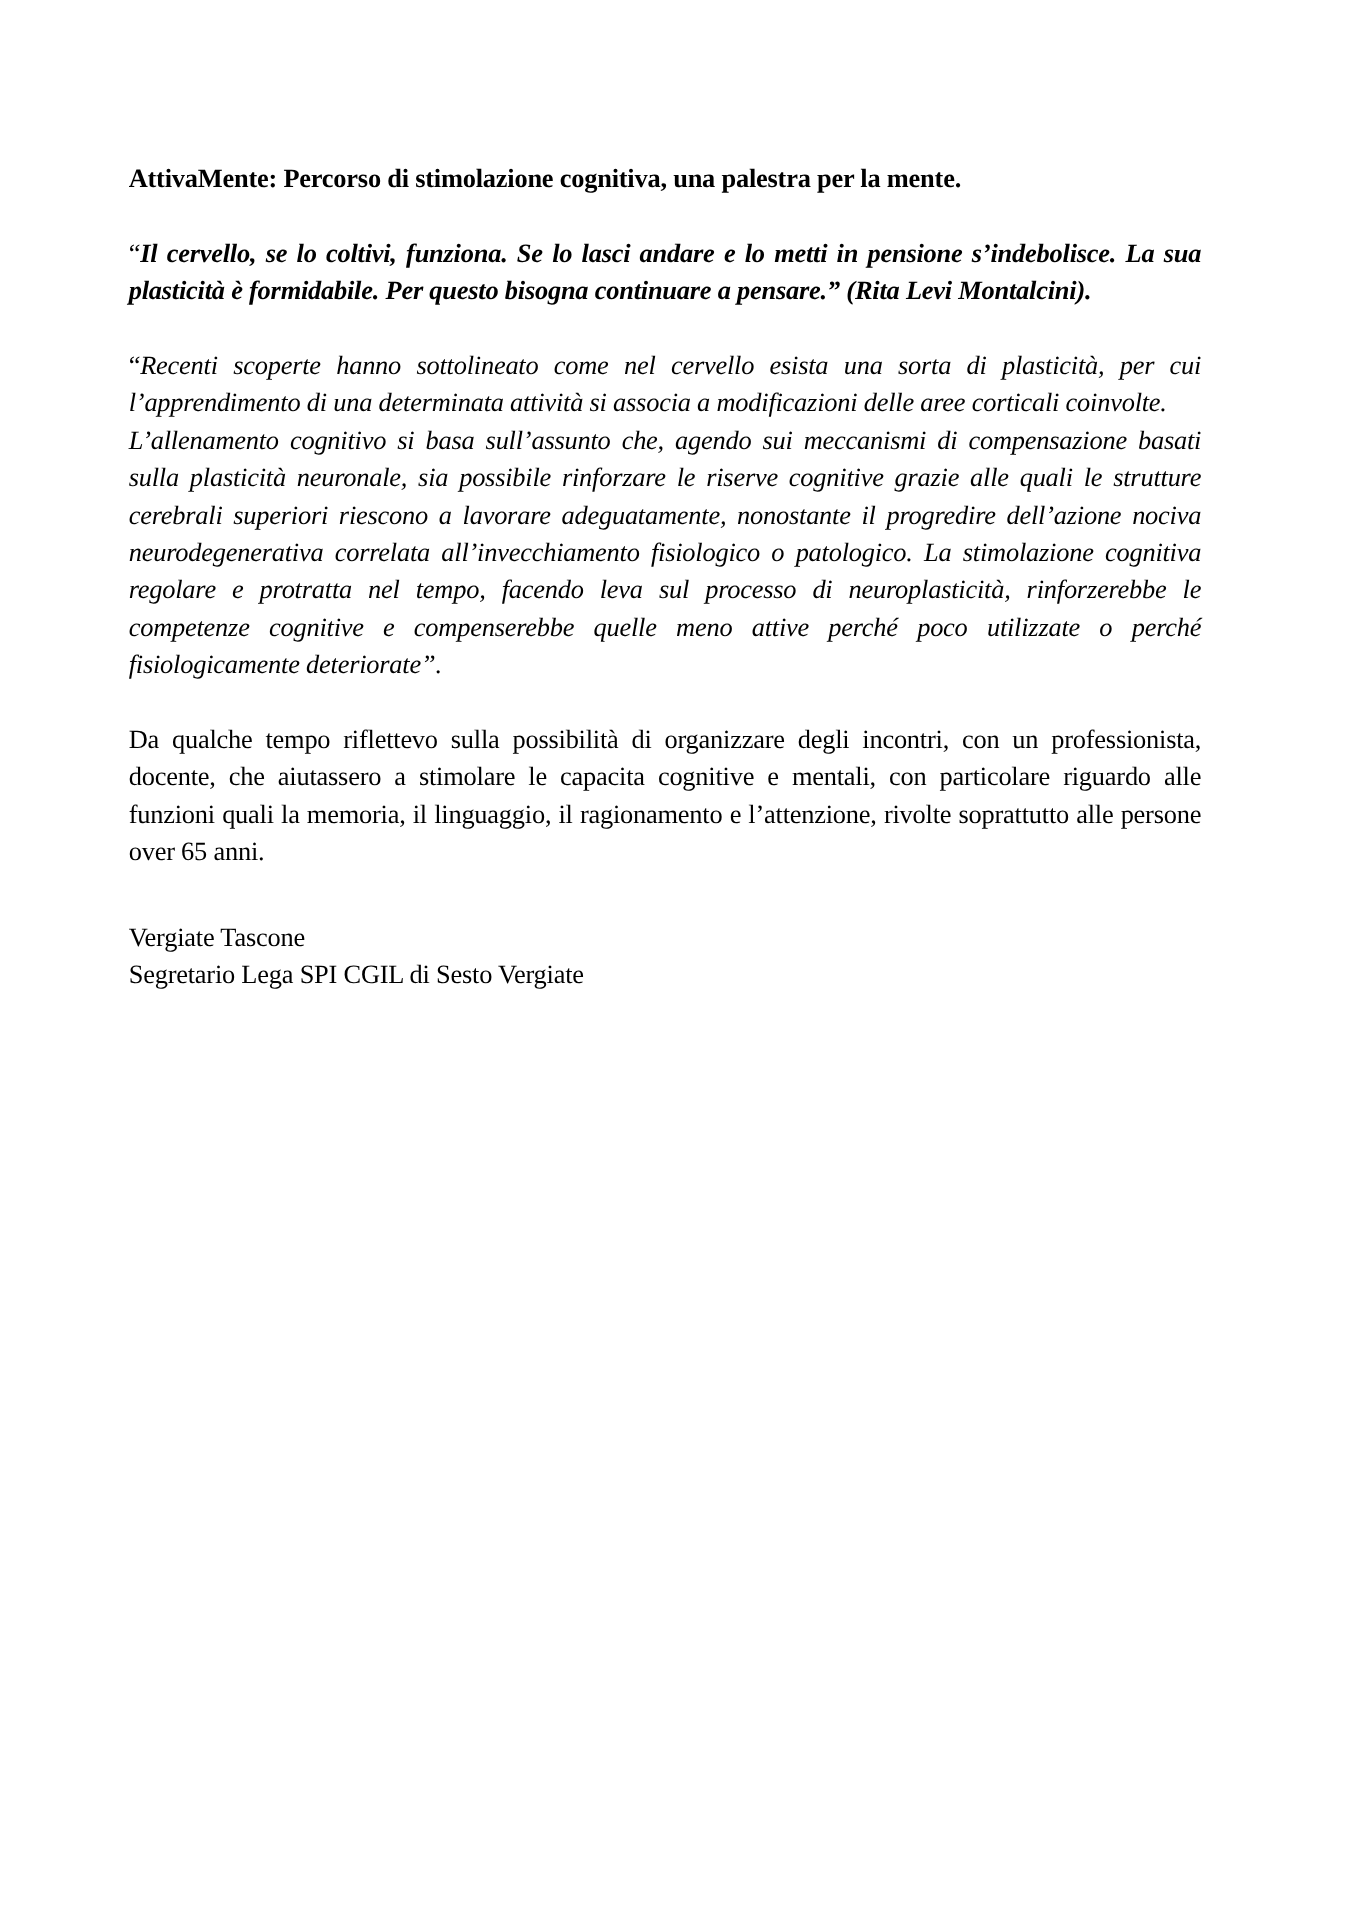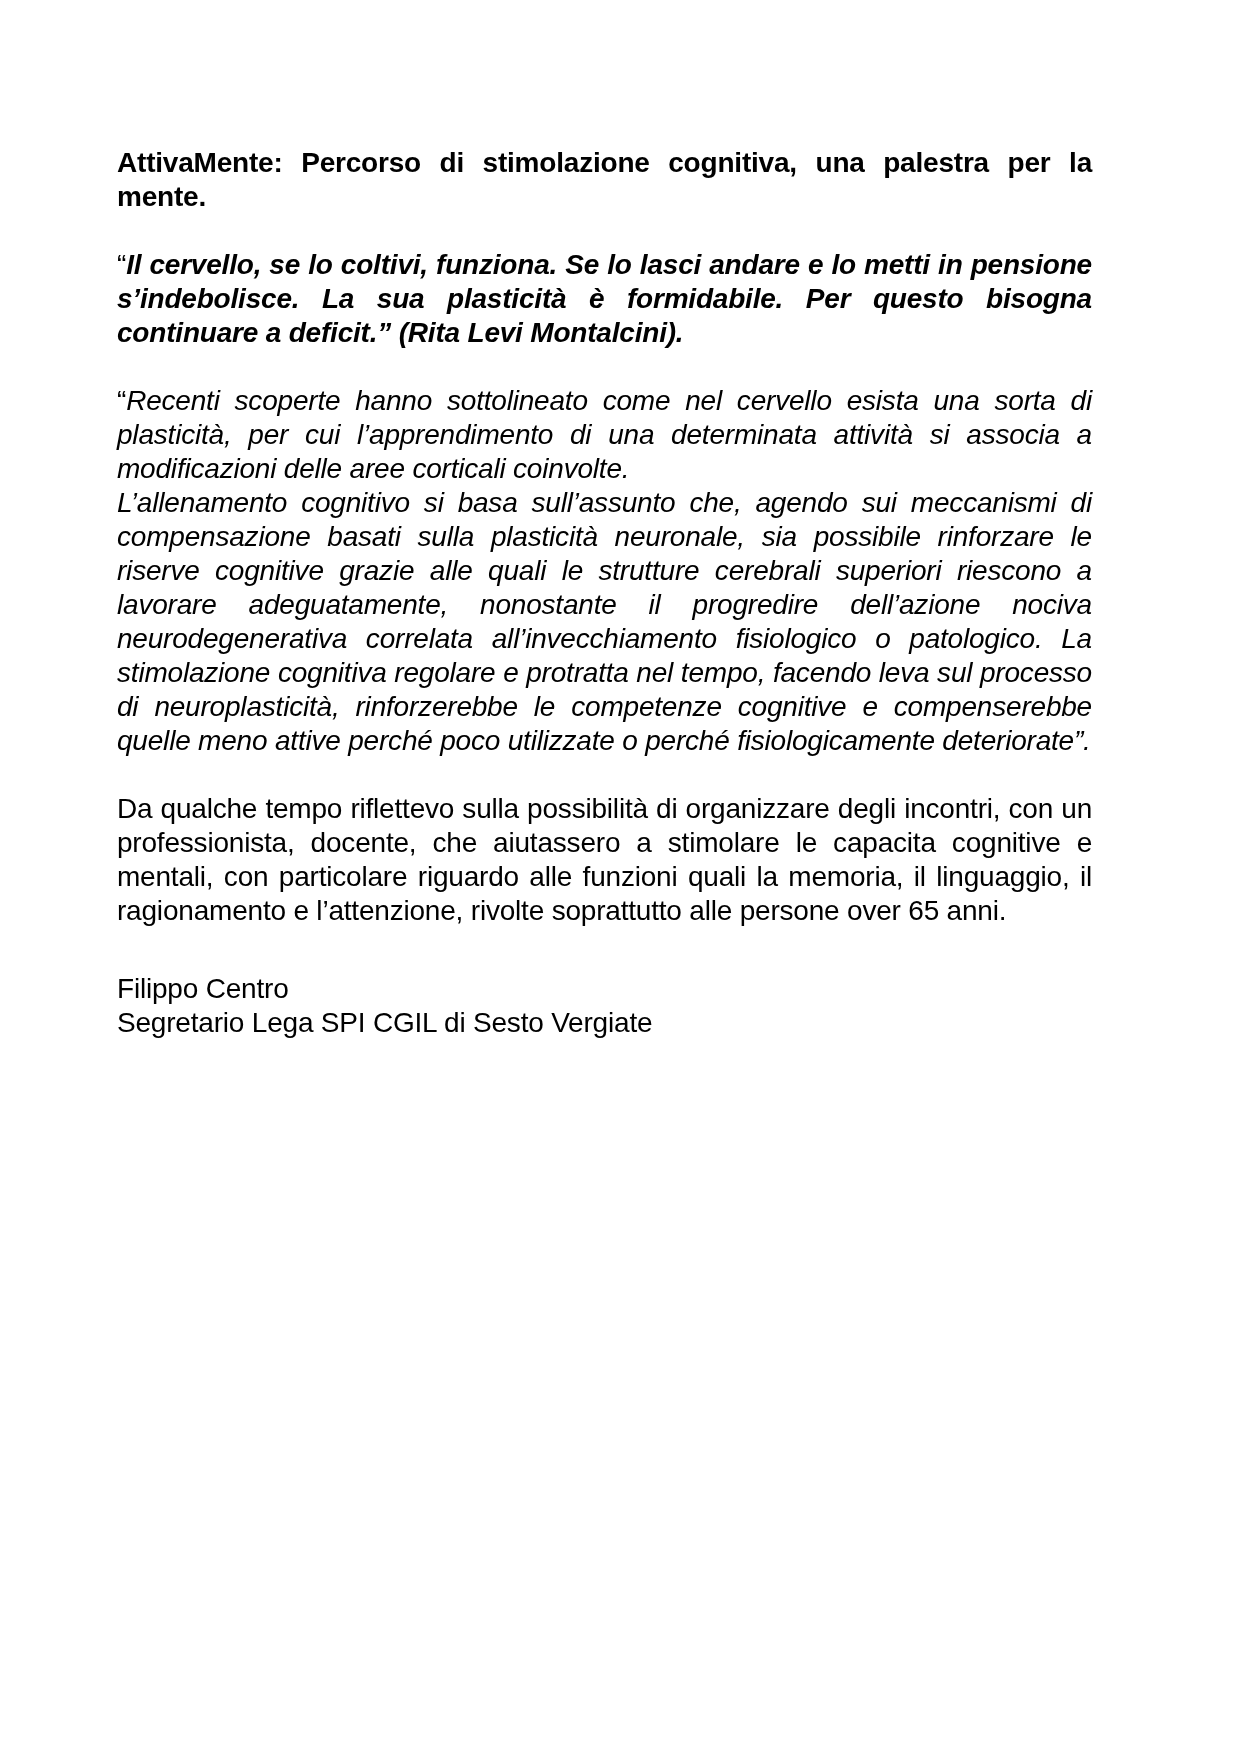--- a/index.html
+++ b/index.html
@@ -8,22 +8,22 @@
     width: 1241px;
     height: 1755px;
     background: #ffffff;
     overflow: hidden;
   }
   .content {
     position: absolute;
     left: 117px;
     top: 146px;
     width: 975px;
-    font-family: Liberation Sans, sans-serif;
-    font-size: 28px;
+    font-family: Liberation Serif, serif;
+    font-size: 24px;
     line-height: 34px;
     color: #000000;
     letter-spacing: -0.2px;
   }
   .para { margin: 0 0 34px 0; text-align: justify; }
   .para:last-child { margin-bottom: 0; }
   .title { font-weight: bold; }
   .bi { font-weight: bold; font-style: italic; }
   .it { font-style: italic; }
   .q  { font-style: normal; font-weight: normal; }
@@ -32,35 +32,35 @@
 </style>
 </head>
 <body>
 
 <div class="page">
   <div class="content">
 
     <div class="para title">AttivaMente: Percorso di stimolazione cognitiva, una palestra per la mente.</div>
 
     <div class="para">
-      <span class="q">“</span><span class="bi">Il cervello, se lo coltivi, funziona. Se lo lasci andare e lo metti in pensione s’indebolisce. La sua plasticità è formidabile. Per questo bisogna continuare a deficit.” (Rita Levi Montalcini).</span>
+      <span class="q">“</span><span class="bi">Il cervello, se lo coltivi, funziona. Se lo lasci andare e lo metti in pensione s’indebolisce. La sua plasticità è formidabile. Per questo bisogna continuare a pensare.” (Rita Levi Montalcini).</span>
     </div>
 
 
     <div class="para">
       <div class="subline">
         <span class="q">“</span><span class="it">Recenti scoperte hanno sottolineato come nel cervello esista una sorta di plasticità, per cui l’apprendimento di una determinata attività si associa a modificazioni delle aree corticali coinvolte.</span>
       </div>
       <div class="subline it">L’allenamento cognitivo si basa sull’assunto che, agendo sui meccanismi di compensazione basati sulla plasticità neuronale, sia possibile rinforzare le riserve cognitive grazie alle quali le strutture cerebrali superiori riescono a lavorare adeguatamente, nonostante il progredire dell’azione nociva neurodegenerativa correlata all’invecchiamento fisiologico o patologico. La stimolazione cognitiva regolare e protratta nel tempo, facendo leva sul processo di neuroplasticità, rinforzerebbe le competenze cognitive e compenserebbe quelle meno attive perché poco utilizzate o perché fisiologicamente deteriorate”.</div>
     </div>
 
     <div class="para">Da qualche tempo riflettevo sulla possibilità di organizzare degli incontri, con un professionista, docente, che aiutassero a stimolare le capacita cognitive e mentali, con particolare riguardo alle funzioni quali la memoria, il linguaggio, il ragionamento e l’attenzione, rivolte soprattutto alle persone over 65 anni.</div>
 
     <div class="para">
     </div>
 
     <div class="para signature">
-      <div>Filippo Centro</div>
+      <div>Vergiate Tascone</div>
       <div>Segretario Lega SPI CGIL di Sesto Vergiate</div>
     </div>
 
   </div>
 </div>
 
 </body></html>

